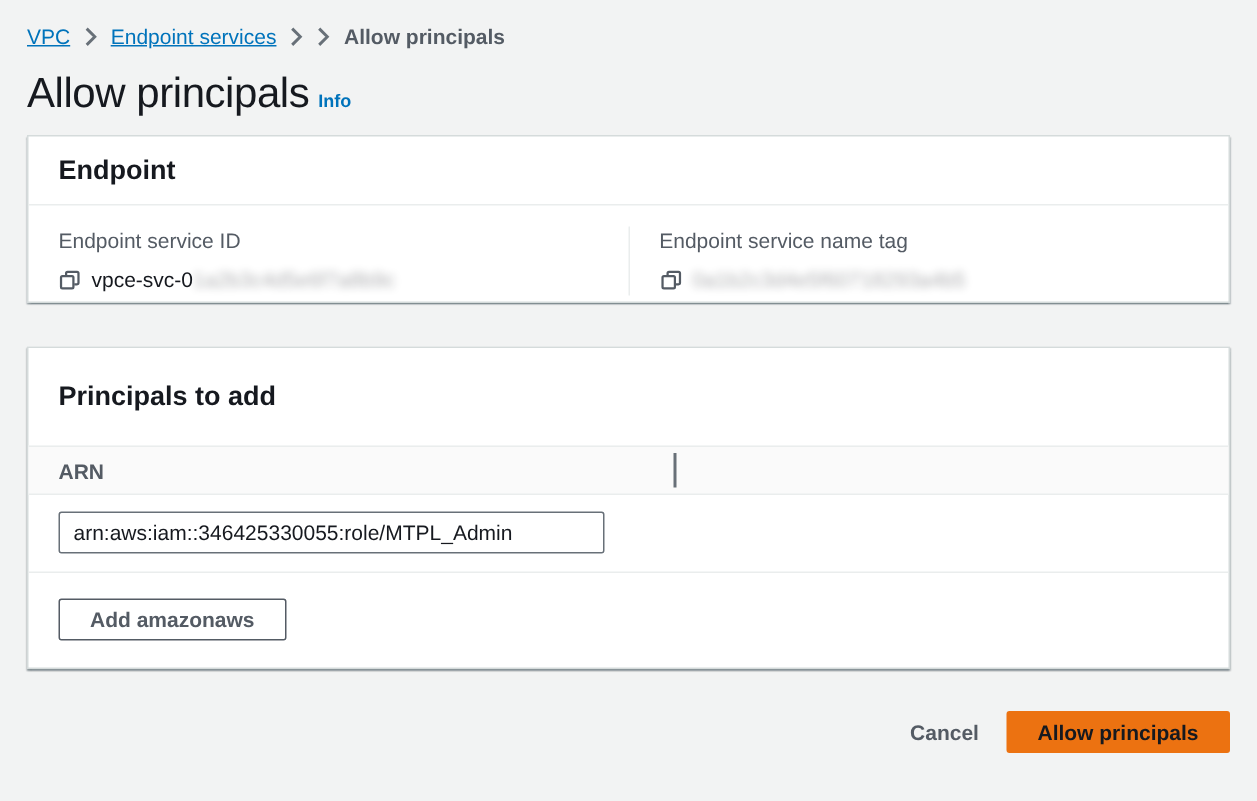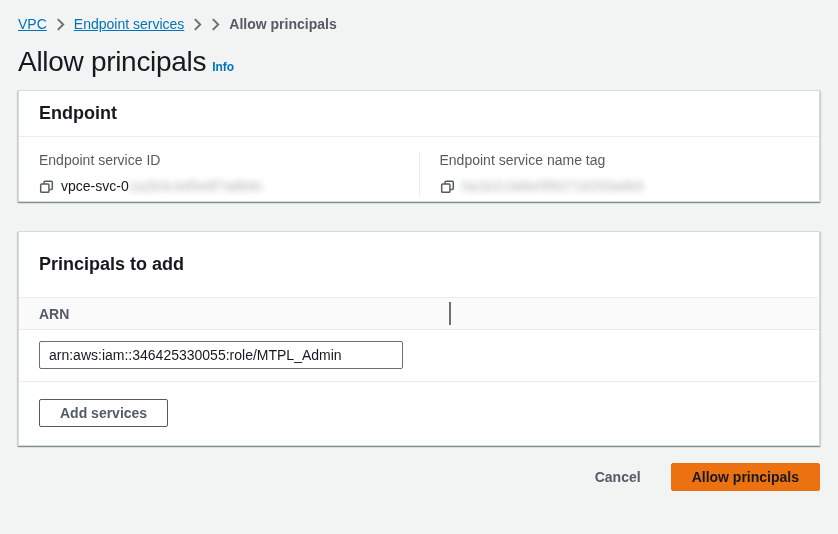--- a/index.html
+++ b/index.html
@@ -62,21 +62,21 @@
     font-size: 14px; font-family: "Liberation Sans", sans-serif; color: #16191f;
     background: #fff;
   }
   .card-footer { border-top: 1px solid #eaeded; padding: 17px 20px 18px 20px; }
   .btn { font-family: "Liberation Sans", sans-serif; font-size: 14px; font-weight: 700; border-radius: 2px; cursor: pointer; line-height: 16px; }
   .btn-secondary { background: #fff; color: #545b64; border: 1px solid #545b64; padding: 5px 20px; }
   .btn-link { background: none; border: none; color: #545b64; padding: 5px 0; }
   .btn-primary { background: #ec7211; border: 1px solid #ec7211; color: #16191f; padding: 5px 20px; }
 
   
-  .page-actions { display: flex; justify-content: flex-end; align-items: center; gap: 30px; margin-top: 17px; }
+  .page-actions { display: flex; justify-content: flex-end; align-items: center; gap: 18px; margin-top: 28px; }
 </style>
 </head>
 <body>
 
 <div class="content">
 
   <nav class="breadcrumb">
     <a class="crumb-link">VPC</a>
     <span class="chev">
       <svg width="9" height="13" viewBox="0 0 8 12">
@@ -141,21 +141,21 @@
       <h2>Principals to add</h2>
     </div>
     <div class="table-header">
       <span>ARN</span>
       <span class="col-divider"></span>
     </div>
     <div class="input-row">
       <input class="arn-input" type="text" value="arn:aws:iam::346425330055:role/MTPL_Admin" style="">
     </div>
     <div class="card-footer">
-      <button class="btn btn-secondary">Add services</button>
+      <button class="btn btn-secondary">Add amazonaws</button>
     </div>
   </section>
 
   <div class="page-actions">
     <button class="btn btn-link">Cancel</button>
     <button class="btn btn-primary">Allow principals</button>
   </div>
 
 </div>
 

